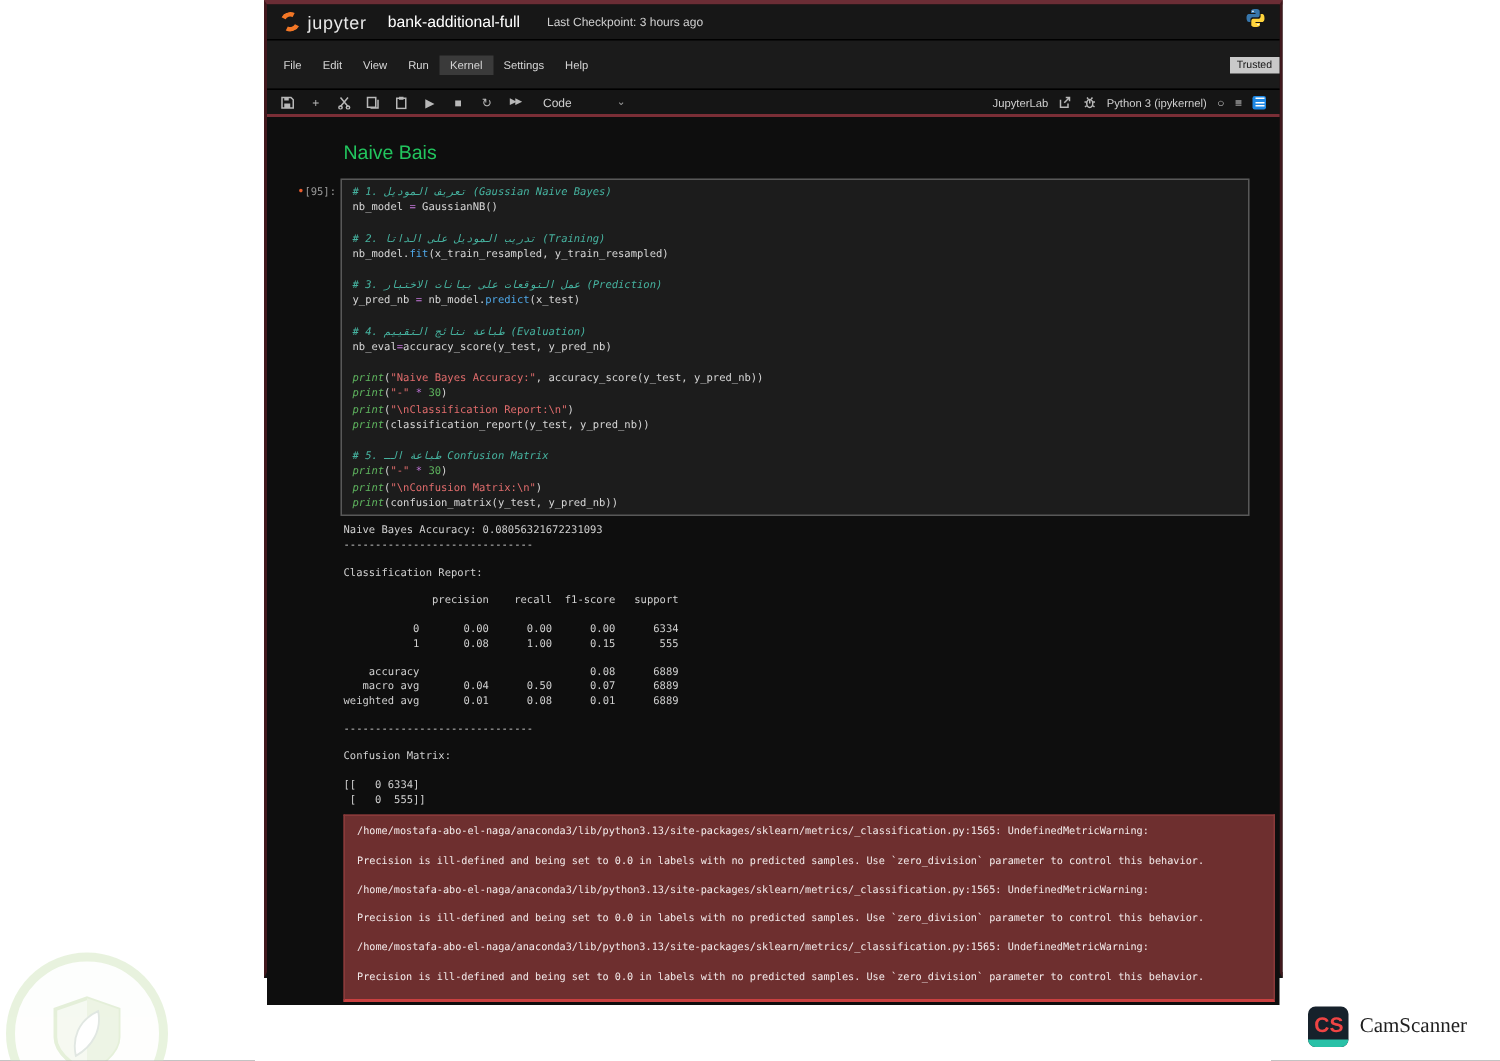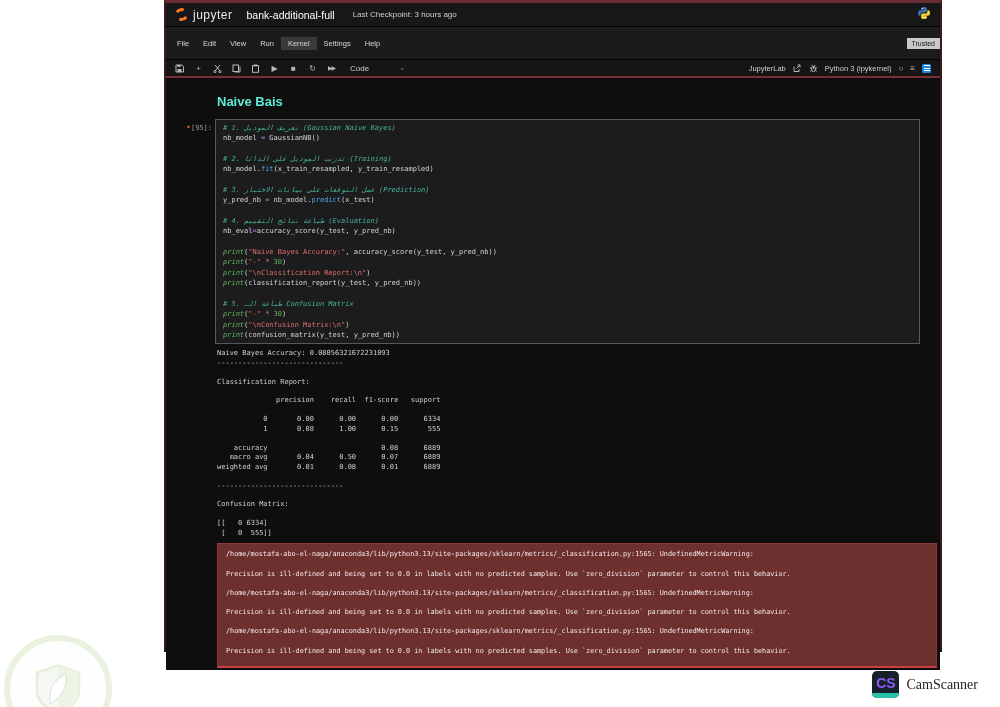--- a/index.html
+++ b/index.html
@@ -1,20 +1,20 @@
 <!DOCTYPE html>
 <html><head>
 <meta charset="utf-8">
 <style>
   * { box-sizing: border-box; margin: 0; padding: 0; }
   html,body { width:1000px; height:707px; background:#ffffff; overflow:hidden;
               font-family:"Liberation Sans", sans-serif; position:relative; }
 
   
-  .notebook { position:absolute; left:164px; top:0; width:778px; height:652px;
+  .notebook { position:absolute; left:176px; top:0; width:679px; height:652px;
               background:#0e0e0e; border-top:3px solid #6b2d35;
               border-left:2px solid #41181d; border-right:2px solid #41181d;
               border-bottom:4px solid #131313; }
 
   
   .titlebar { height:23px; background:#171717; display:flex; align-items:center;
               padding:0 9px; color:#f0f0f0; }
   .jlogo { width:13px; height:13px; border-radius:50%;
            border:3px solid #f37726; border-left-color:transparent; border-right-color:transparent;
            transform:rotate(-18deg); margin-right:5px; }
@@ -43,21 +43,21 @@
   .tb-right { margin-left:auto; display:flex; align-items:flex-start; gap:7px; }
   .tb-right .lbl { font-size:7.5px; color:#cfcfcf; }
   .kstatus { font-size:8px; color:#cfcfcf; }
   .blue-sq { width:9px; height:9px; background:#1e88e5; border-radius:1.5px;
              display:flex; flex-direction:column; justify-content:center; gap:1.5px; padding:0 1.5px; }
   .blue-sq i { display:block; height:1px; background:#fff; }
   .tb-divider { height:2px; background:#7a2e36; }
 
   
   .content { position:relative; height:592px; overflow:hidden; background:#0e0e0e; }
-  .md-heading { margin:16px 0 0 51px; font-size:13px; font-weight:bold; color:#5eead4; }
+  .md-heading { margin:16px 0 0 51px; font-size:13px; font-weight:normal; color:#22c55e; }
 
   .cell-row { display:flex; margin-top:10px; padding-right:20px; }
   .prompt { width:49px; flex:none; text-align:right; padding:4px 3px 0 0;
             font:7px "DejaVu Sans Mono", monospace; color:#9a9a9a; white-space:nowrap; }
   .prompt .bullet { color:#e65c2e; font-size:8px; }
   .cell-box { flex:1; background:#1c1c1c; border:1px solid #585858; padding:3px 7px; }
   .code-line { font:7px/10.35px "DejaVu Sans Mono", monospace; color:#d6d6d6; white-space:pre; }
   .tok-c { color:#46b3a0; font-style:italic; }
   .tok-o { color:#c678dd; }
   .tok-f { color:#4fa8e8; }
@@ -77,21 +77,21 @@
   
   .watermark { position:absolute; left:0; top:631px; width:118px; height:118px; opacity:.55; }
   .wm-circle { width:108px; height:108px; margin:4px; border-radius:50%;
                border:6px solid #d6e9c4; background:#fdfefc; position:relative;
                display:flex; align-items:center; justify-content:center; }
 
   
   .camscanner { position:absolute; right:22px; top:671px; display:flex; align-items:center; gap:7px; }
   .cs-badge { width:27px; height:27px; background:#16212b; border-radius:5px; position:relative;
               display:flex; align-items:center; justify-content:center; overflow:hidden; }
-  .cs-badge span { color:#8b5cf6; font-weight:bold; font-size:14px; position:relative; z-index:2;
+  .cs-badge span { color:#ef4444; font-weight:bold; font-size:14px; position:relative; z-index:2;
                    margin-top:-3px; }
   .cs-badge::after { content:""; position:absolute; left:0; right:0; bottom:0; height:5px;
                      background:#29c1a7; }
   .cs-label { font-family:"Liberation Serif", serif; font-size:14px; color:#1f1f1f; }
 </style>
 </head>
 <body>
 
 <div class="notebook">
 

